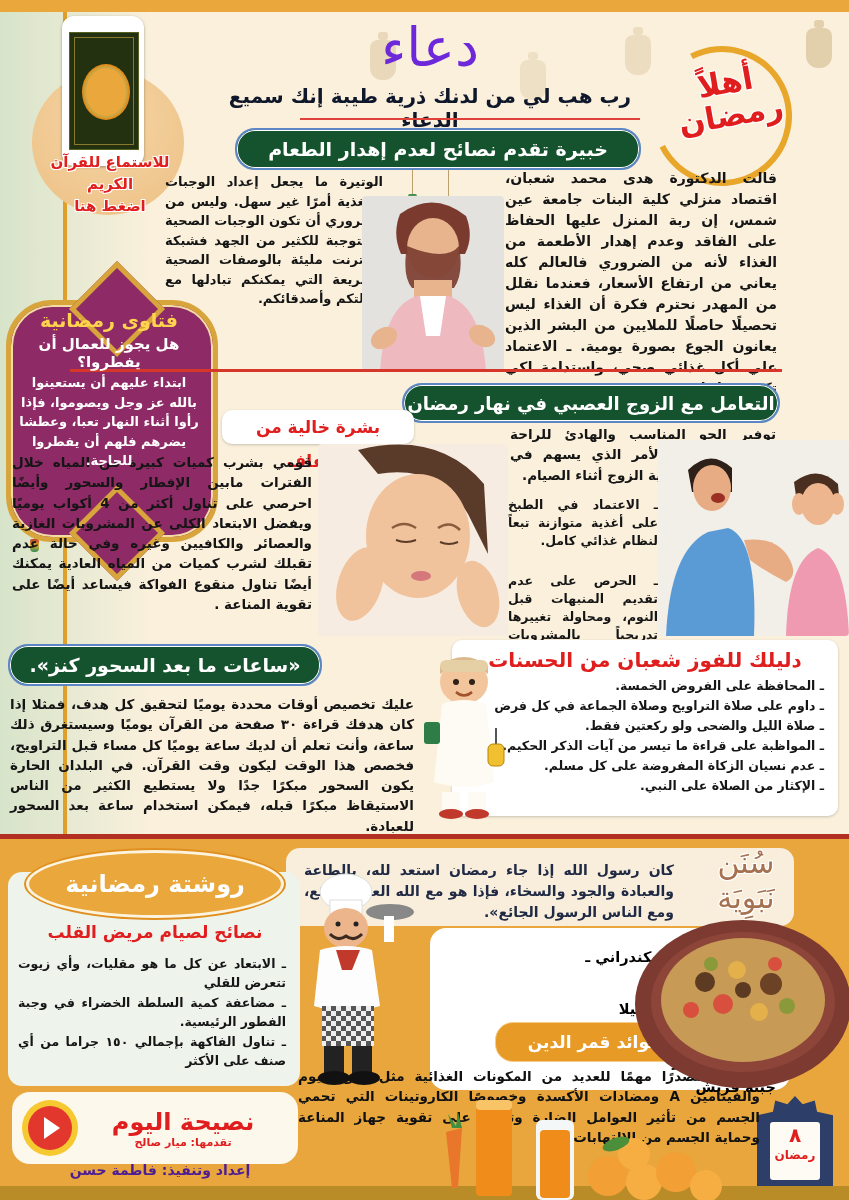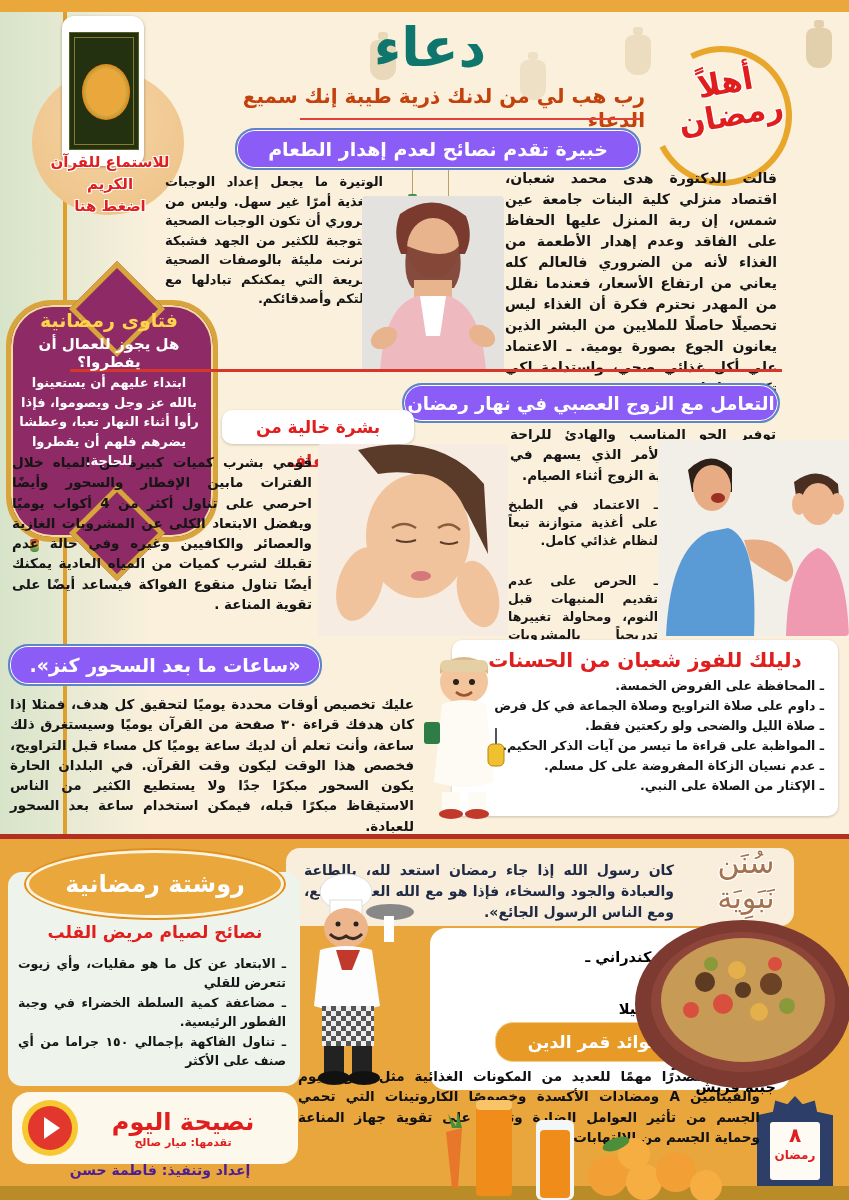--- a/index.html
+++ b/index.html
@@ -8,28 +8,28 @@
   .abs{position:absolute;}
   .greenwash{left:0;top:0;width:150px;height:1200px;
         background:linear-gradient(90deg,rgba(203,224,196,.75),rgba(203,224,196,0));}
   .topbar{left:0;top:0;width:849px;height:12px;background:#e9a73c;}
   .goldline{left:63px;top:12px;width:4px;height:824px;background:#dfa02b;}
   .redline1{left:70px;top:369px;width:712px;height:3px;background:#d7372b;}
   .redline2a{left:0;top:834px;width:849px;height:5px;background:#b23023;}
   .redline2b{left:0;top:843px;width:830px;height:2px;background:#c8402f;}
 
   .artext{font-weight:bold;text-align:justify;line-height:1.5;color:#151515;}
-  .pill{background:#8b5cf6;color:#fff;border-radius:20px;text-align:center;font-weight:bold;
+  .pill{background:#14532d;color:#fff;border-radius:20px;text-align:center;font-weight:bold;
         border:2px solid #5d86c4;box-shadow:inset 0 0 0 1px #fff;display:flex;align-items:center;justify-content:center;}
   .redtitle{color:#e01e1e;font-weight:bold;}
   .outline-white{text-shadow:1px 1px 0 #fff,-1px 1px 0 #fff,1px -1px 0 #fff,-1px -1px 0 #fff;}
 
   
-  .dua{left:290px;top:16px;width:280px;font-size:54px;text-align:center;color:#0f766e;font-weight:bold;}
-  .subtitle{left:215px;top:84px;width:430px;font-size:20px;font-weight:bold;color:#c2410c;text-align:right;}
+  .dua{left:290px;top:16px;width:280px;font-size:54px;text-align:center;color:#6d28d9;font-weight:normal;}
+  .subtitle{left:215px;top:84px;width:430px;font-size:20px;font-weight:bold;color:#0f172a;text-align:center;}
   .subline{left:300px;top:118px;width:340px;height:2px;background:#e0423a;}
 
   
   .qcircle{left:32px;top:70px;width:152px;height:145px;border-radius:50%;
         background:radial-gradient(circle at 50% 35%,#f6d6a6,#ecbf83);}
   .phone{left:62px;top:16px;width:82px;height:150px;background:#fff;border-radius:12px;
         box-shadow:0 1px 3px rgba(0,0,0,.35);}
   .screen{position:absolute;left:7px;top:16px;width:68px;height:116px;background:#243110;border:1px solid #55611f;}
   .screen .oval{position:absolute;left:14px;top:33px;width:40px;height:48px;border:2px solid #caa541;border-radius:50%;}
   .screen .frame{position:absolute;left:4px;top:4px;right:4px;bottom:4px;border:1px solid #8a7a2c;}

